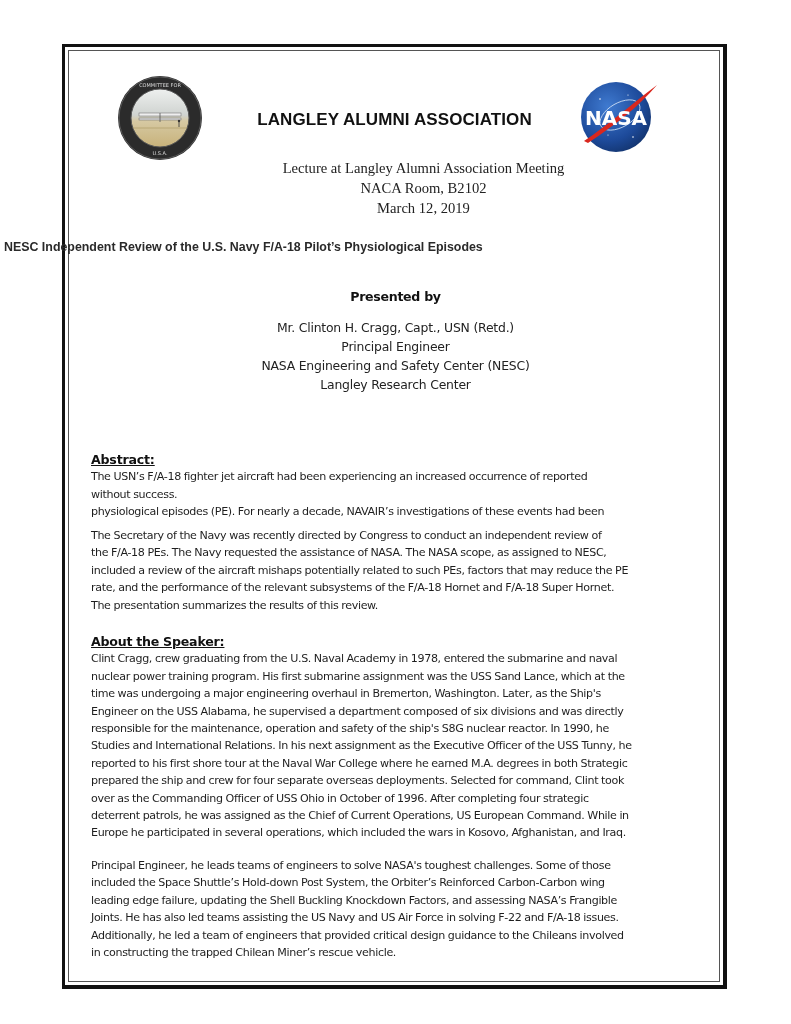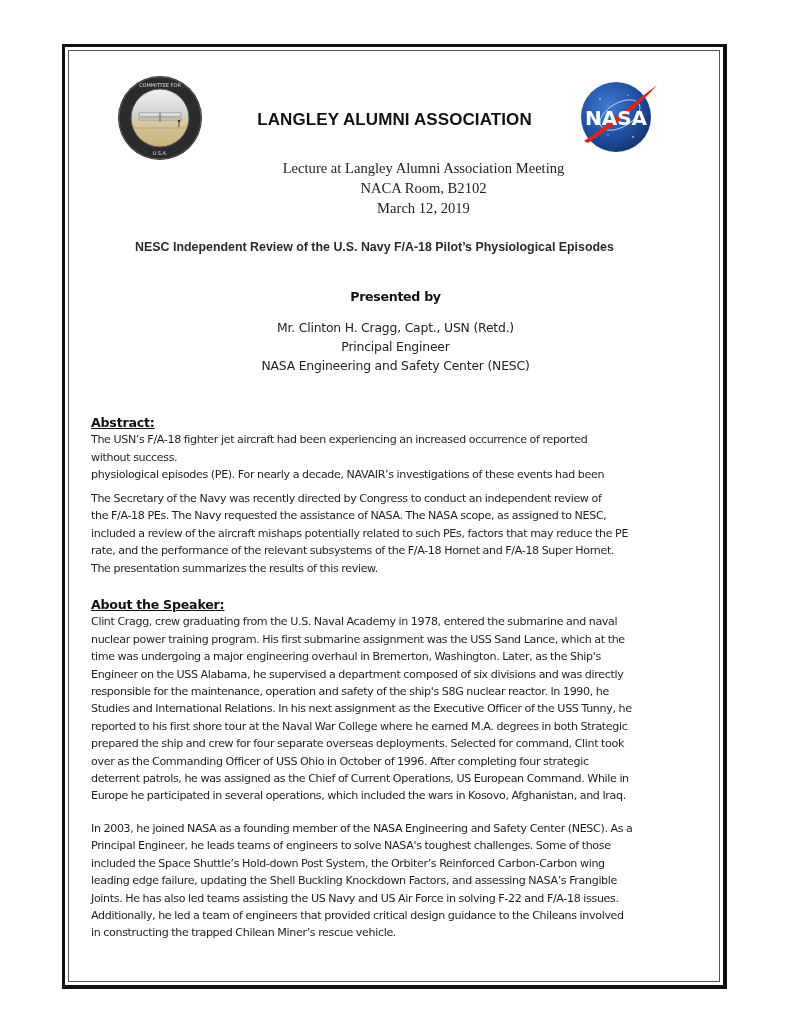--- a/index.html
+++ b/index.html
@@ -5,24 +5,24 @@
   html, body { margin: 0; padding: 0; background: #ffffff; }
   body { width: 791px; height: 1024px; position: relative; overflow: hidden; font-family: "Liberation Sans", sans-serif; color: #1a1a1a; }
   .frame-outer { position: absolute; left: 62px; top: 44px; width: 665px; height: 945px; box-sizing: border-box; border: 3px solid #111; border-right-width: 4px; border-bottom-width: 4px; }
   .frame-inner { position: absolute; left: 3px; top: 3px; right: 3px; bottom: 3px; border: 1px solid #555; }
   .logo { position: absolute; }
   .logo-naca { left: 117px; top: 75px; width: 86px; height: 86px; }
   .logo-nasa { left: 578px; top: 77px; width: 80px; height: 80px; }
   .org-title { position: absolute; left: 0; width: 789px; top: 110px; text-align: center; font-weight: bold; font-size: 17px; letter-spacing: 0.1px; color: #111; }
   .center-line { position: absolute; left: 0; width: 791px; text-align: center; font-family: Liberation Serif, serif; padding-left: 28px; }
   .event { top: 158px; font-size: 14.6px; line-height: 20px; color: #222; }
-  .lecture-title { position: absolute; left: 12px; width: 725px; top: 240px; text-align: center; font-weight: bold; font-size: 12.4px; color: #2a2a2a; }
+  .lecture-title { position: absolute; left: 4px; width: 725px; top: 240px; text-align: left; font-weight: bold; font-size: 12.4px; color: #2a2a2a; }
   .presented-by { position: absolute; left: 0; width: 791px; top: 289px; text-align: center; font-weight: bold; font-size: 12.6px; font-family: "DejaVu Sans", sans-serif; color: #111; letter-spacing: -0.3px; }
   .presenter { position: absolute; left: 0; width: 791px; top: 318px; text-align: center; font-family: "DejaVu Sans", sans-serif; font-size: 12.4px; line-height: 19px; color: #222; letter-spacing: -0.2px; }
-  .section { position: absolute; left: 91px; width: 620px; font-family: "DejaVu Sans", sans-serif; font-size: 11.1px; line-height: 17.4px; color: #1e1e1e; letter-spacing: -0.35px; word-spacing: -0.3px; }
+  .section { position: absolute; left: 91px; width: 620px; font-family: "DejaVu Sans", sans-serif; font-size: 11.1px; line-height: 17.4px; color: #1e1e1e; letter-spacing: -0.35px; word-spacing: -0.3px; margin-top: 37px; }
   .heading { font-weight: bold; text-decoration: underline; font-size: 12.6px; color: #111; letter-spacing: -0.2px; }
   .para { margin: 0; }
   .line { display: block; white-space: nowrap; }
   .abstract { top: 414px; }
   .abstract-p2 { top: 490px; }
   .speaker { top: 596px; }
   .speaker-p2 { top: 820px; }
 </style>
 </head>
 <body>
@@ -80,20 +80,21 @@
 </div>
 
 <div class="lecture-title">NESC Independent Review of the U.S. Navy F/A-18 Pilot’s Physiological Episodes</div>
 
 <div class="presented-by">Presented by</div>
 
 <div class="presenter">
   <div>Mr. Clinton H. Cragg, Capt., USN (Retd.)</div>
   <div>Principal Engineer</div>
   <div>NASA Engineering and Safety Center (NESC)</div>
+  <div>Langley Research Center</div>
 </div>
 
 <div class="section abstract">
   <div class="heading">Abstract:</div>
   <p class="para">
     <span class="line">The USN’s F/A-18 fighter jet aircraft had been experiencing an increased occurrence of reported</span>
     <span class="line">without success.</span>
     <span class="line">physiological episodes (PE). For nearly a decade, NAVAIR’s investigations of these events had been</span>
   </p>
 </div>
@@ -117,20 +118,19 @@
     <span class="line">Studies and International Relations.  In his next assignment as the Executive Officer of the USS Tunny, he</span>
     <span class="line">reported to his first shore tour at the Naval War College where he earned M.A. degrees in both Strategic</span>
     <span class="line">prepared the ship and crew for four separate overseas deployments.  Selected for command, Clint took</span>
     <span class="line">over as the Commanding Officer of USS Ohio in October of 1996.  After completing four strategic</span>
     <span class="line">deterrent patrols, he was assigned as the Chief of Current Operations, US European Command. While in</span>
     <span class="line">Europe he participated in several operations, which included the wars in Kosovo, Afghanistan, and Iraq.</span>
   </p>
 </div>
 
 <div class="section speaker-p2">
-  <span class="line"> In 2003, he joined NASA as a founding member of the NASA Engineering and Safety Center (NESC). As a</span>
   <span class="line">Principal Engineer, he leads teams of engineers to solve NASA's toughest challenges. Some of those</span>
   <span class="line">included the Space Shuttle’s Hold-down Post System, the Orbiter’s Reinforced Carbon-Carbon wing</span>
   <span class="line">leading edge failure, updating the Shell Buckling Knockdown Factors, and assessing NASA’s Frangible</span>
   <span class="line">Joints. He has also led teams assisting the US Navy and US Air Force in solving F-22 and F/A-18 issues.</span>
   <span class="line">Additionally, he led a team of engineers that provided critical design guidance to the Chileans involved</span>
   <span class="line">in constructing the trapped Chilean Miner’s rescue vehicle.</span>
 </div>
 
 </body></html>

